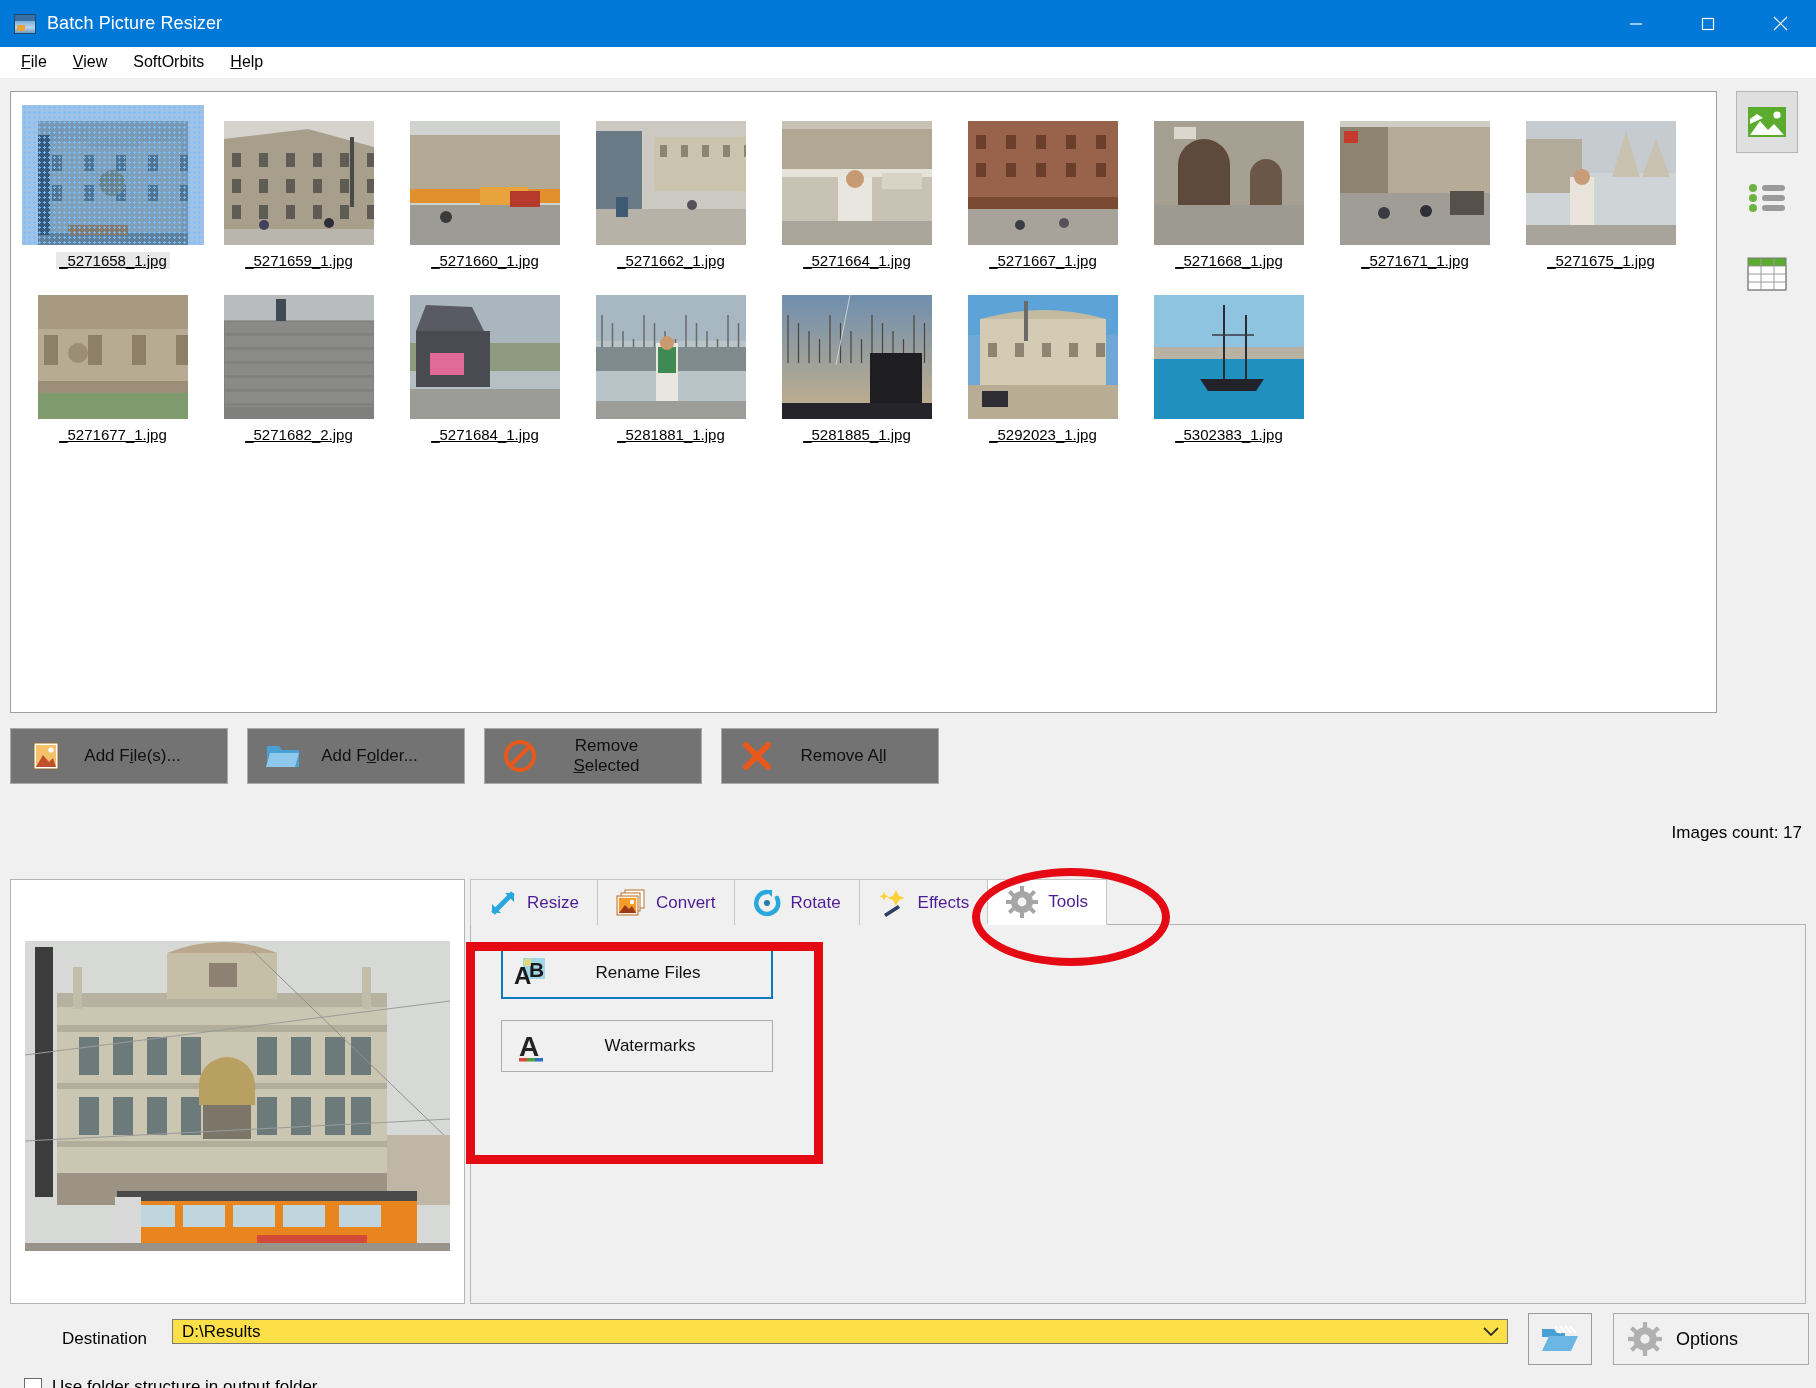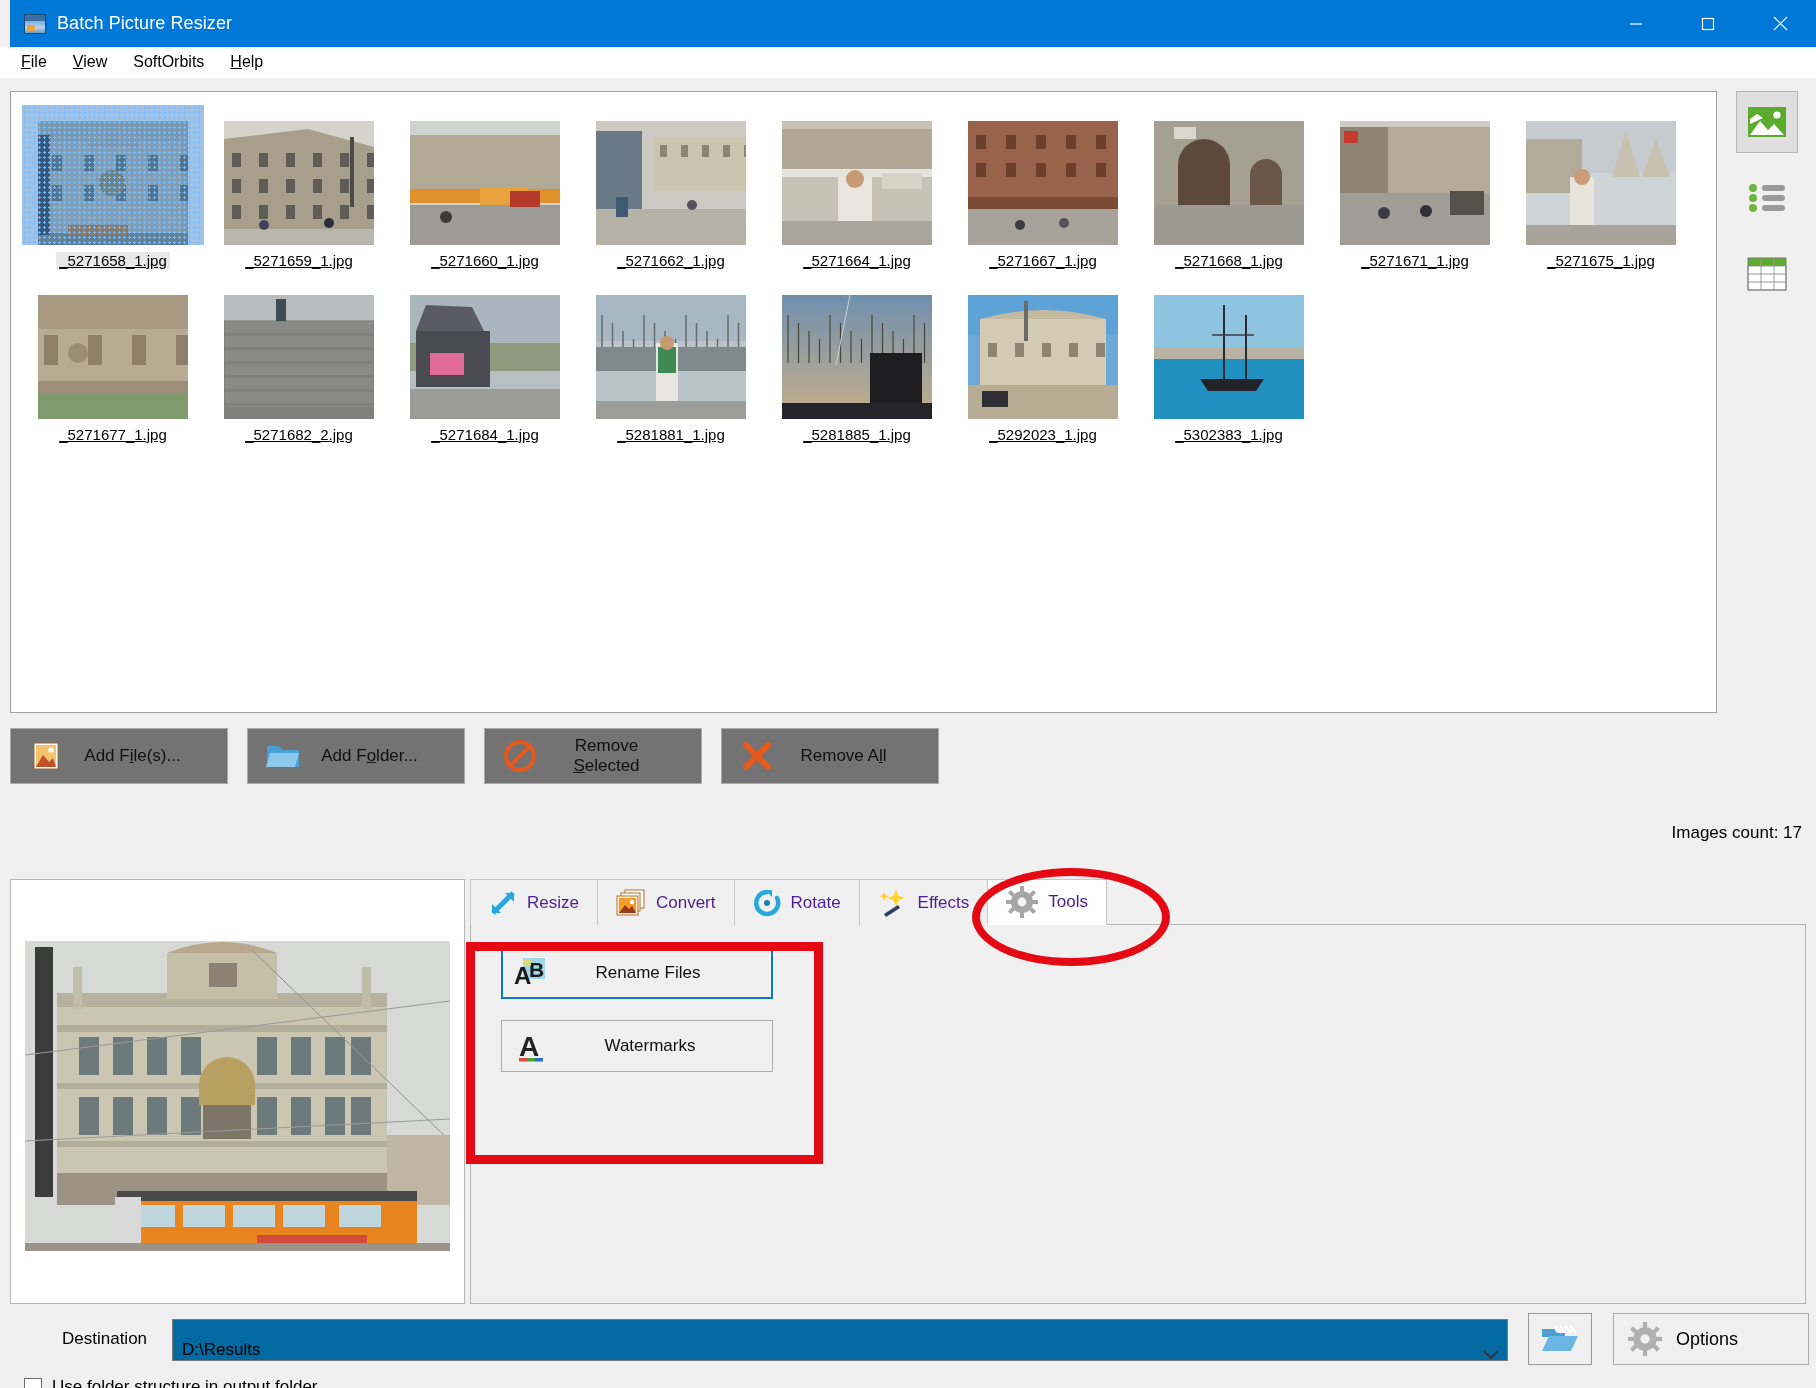--- a/index.html
+++ b/index.html
@@ -9,21 +9,20 @@
     font-family:"Liberation Sans", sans-serif;
     background:#f0f0f0;
     overflow:hidden;
     -webkit-font-smoothing:antialiased;
   }
 
   
   .titlebar{
     height:47px; background:#0078d7; display:flex; align-items:center;
     position:relative;
-    margin-left:10px;
   }
   .title-icon{
     width:22px;height:20px;margin-left:14px;margin-right:11px;
     background:linear-gradient(#3a6fa5 0%,#3a6fa5 35%,#7fb2d8 36%,#b8d4ea 70%,#6f9cc4 100%);
     border:1px solid #1b4a73; position:relative; flex:none;
   }
   .title-icon:after{
     content:""; position:absolute; left:2px; bottom:2px; width:8px; height:6px;
     background:#e8a33d; border-radius:1px;
   }
@@ -121,22 +120,22 @@
     display:flex; align-items:center; font-size:17px; color:#111; margin-bottom:21px;
     position:relative;
   }
   .toolbtn.focused{ border:2px solid #0c7ac1; }
   .toolbtn .ticon{ width:46px; display:flex; justify-content:center; margin-left:4px; flex:none; }
   .toolbtn .tlabel{ flex:1; text-align:center; padding-right:28px; }
 
   
   .destlabel{ position:absolute; left:62px; top:1251px; font-size:17px; color:#000; }
   .destbox{
-    position:absolute; left:172px; top:1241px; width:1336px; height:42px;
-    background:#0369a1; border:1px solid #7a7a7a; display:flex; align-items:flex-end;
+    position:absolute; left:172px; top:1241px; width:1336px; height:25px;
+    background:#fde047; border:1px solid #7a7a7a; display:flex; align-items:center;
   }
   .destval{ font-size:17px; color:#000; padding-left:9px; flex:1; }
   .destcaret{ width:32px; display:flex; align-items:center; justify-content:center; }
   .browsebtn{
     position:absolute; left:1528px; top:1235px; width:64px; height:52px;
     background:#f0f0f0; border:1px solid #9a9a9a; display:flex;
     align-items:center; justify-content:center;
   }
   .optbtn{
     position:absolute; left:1613px; top:1235px; width:196px; height:52px;

